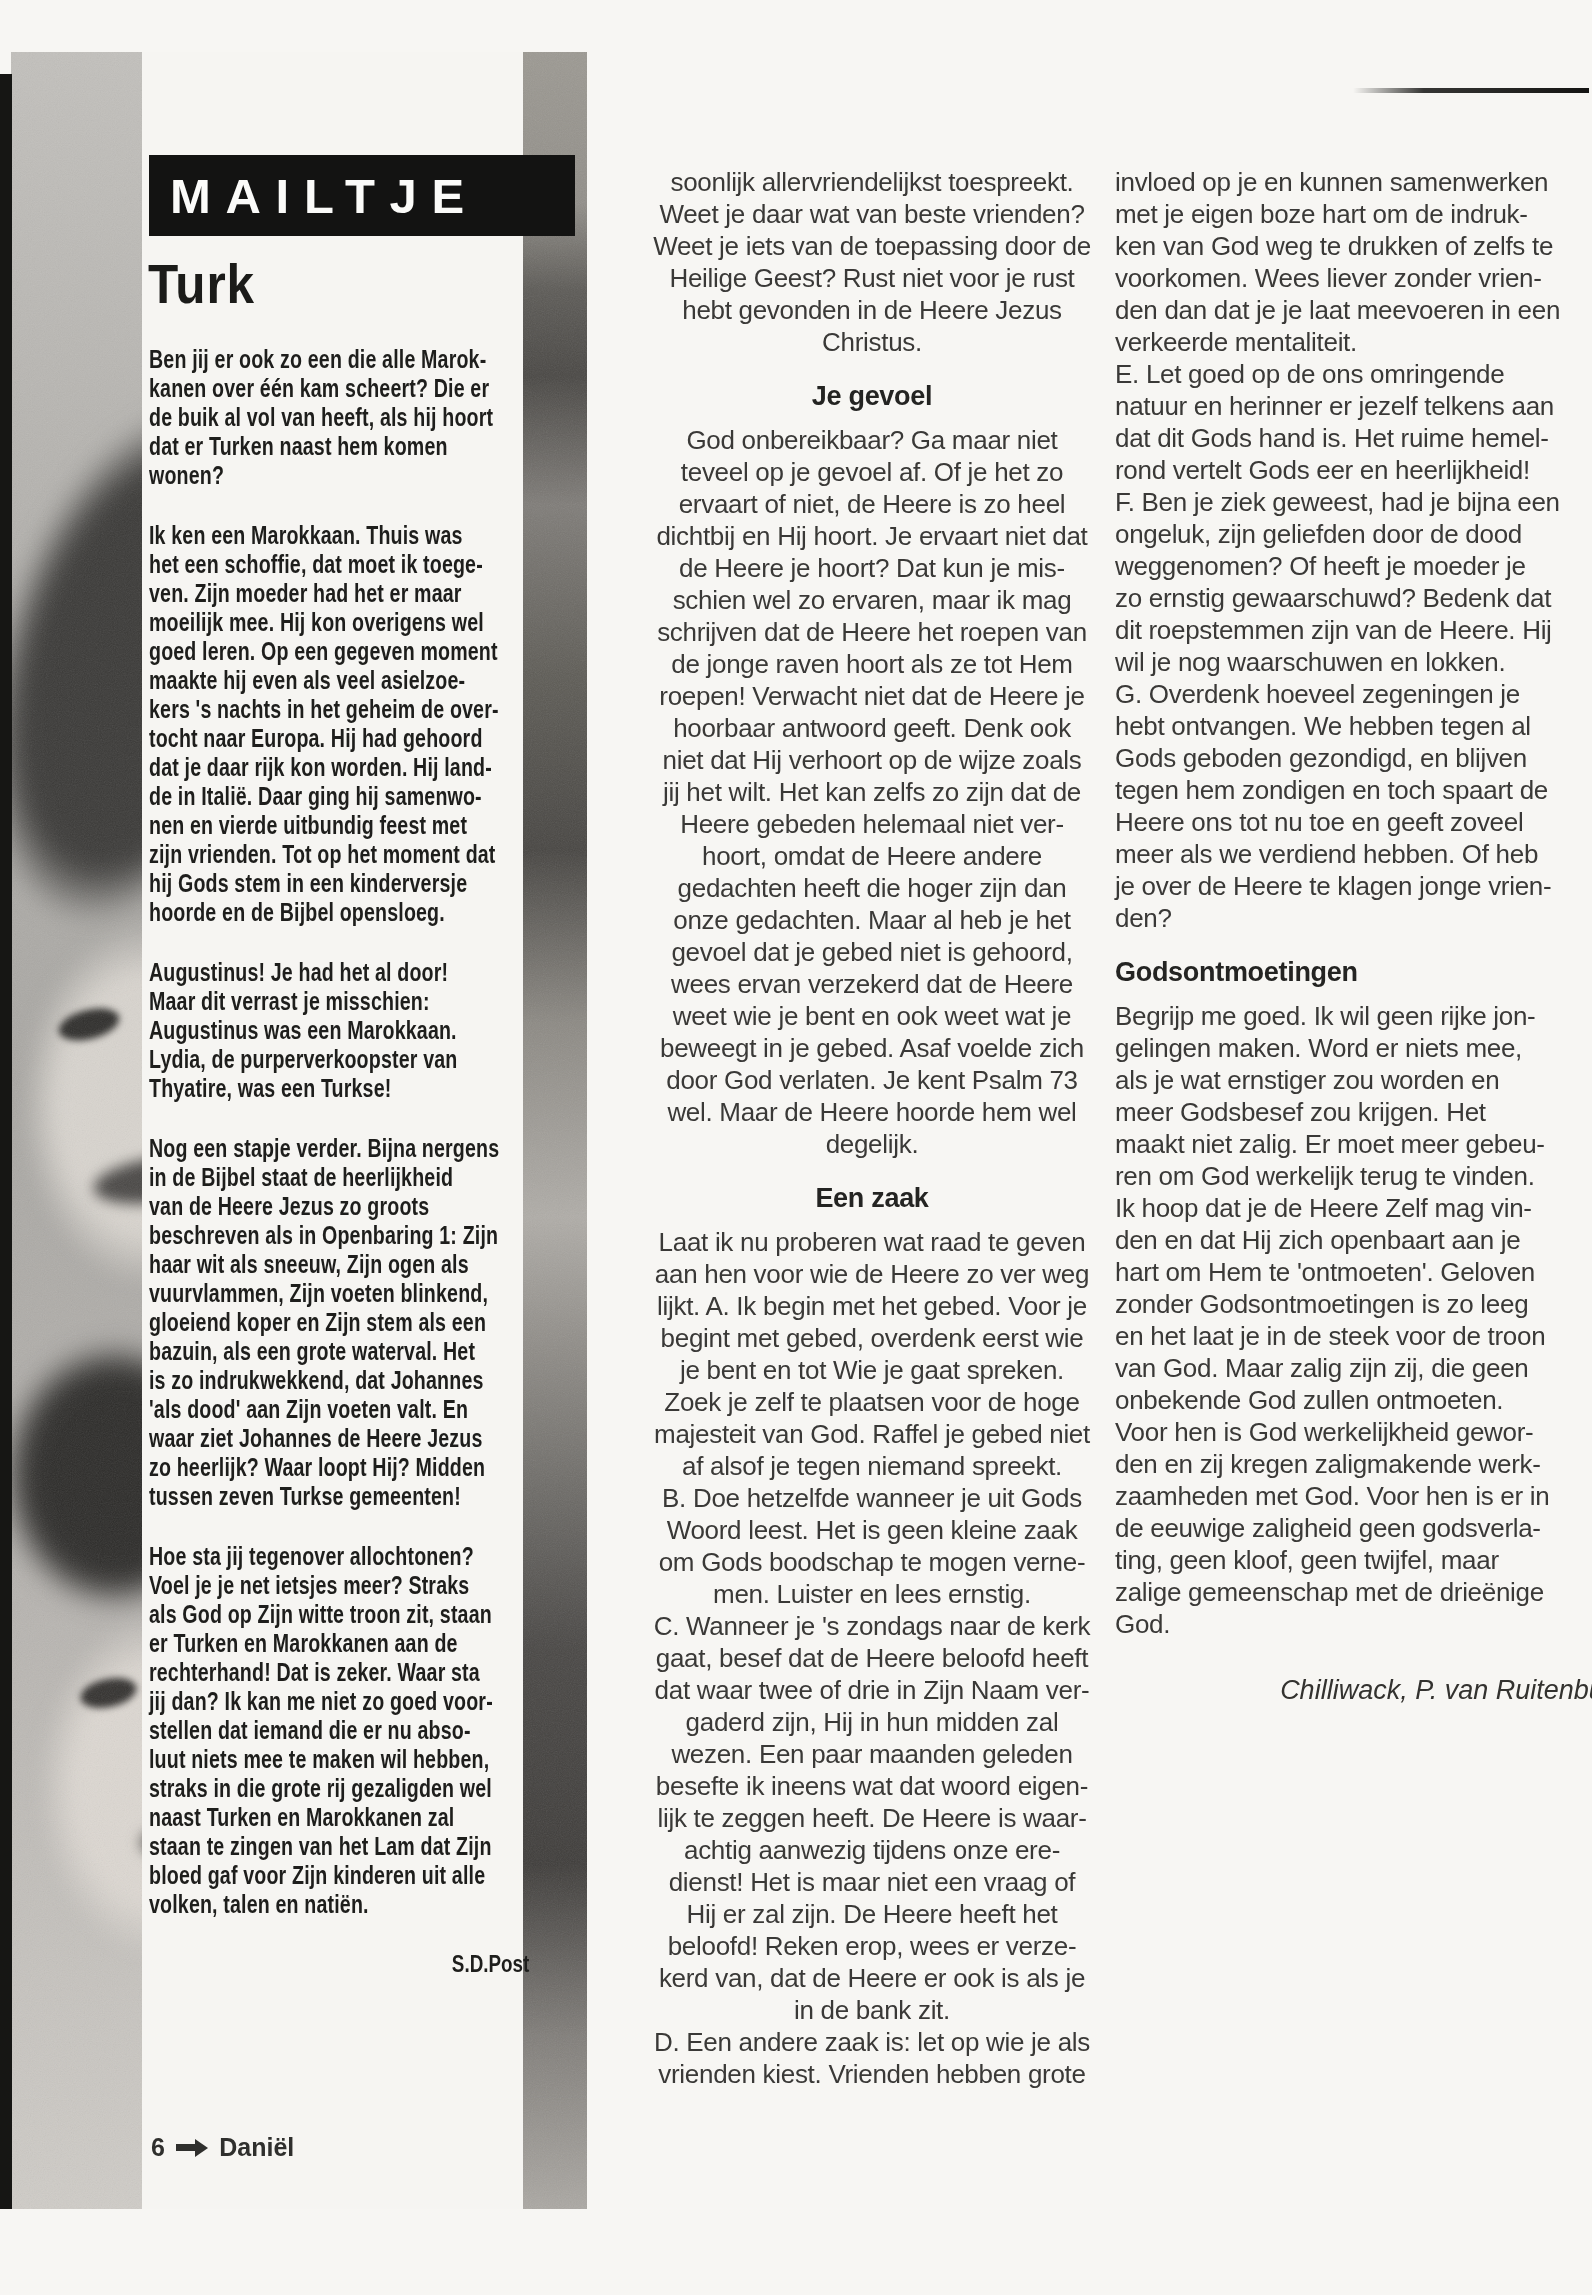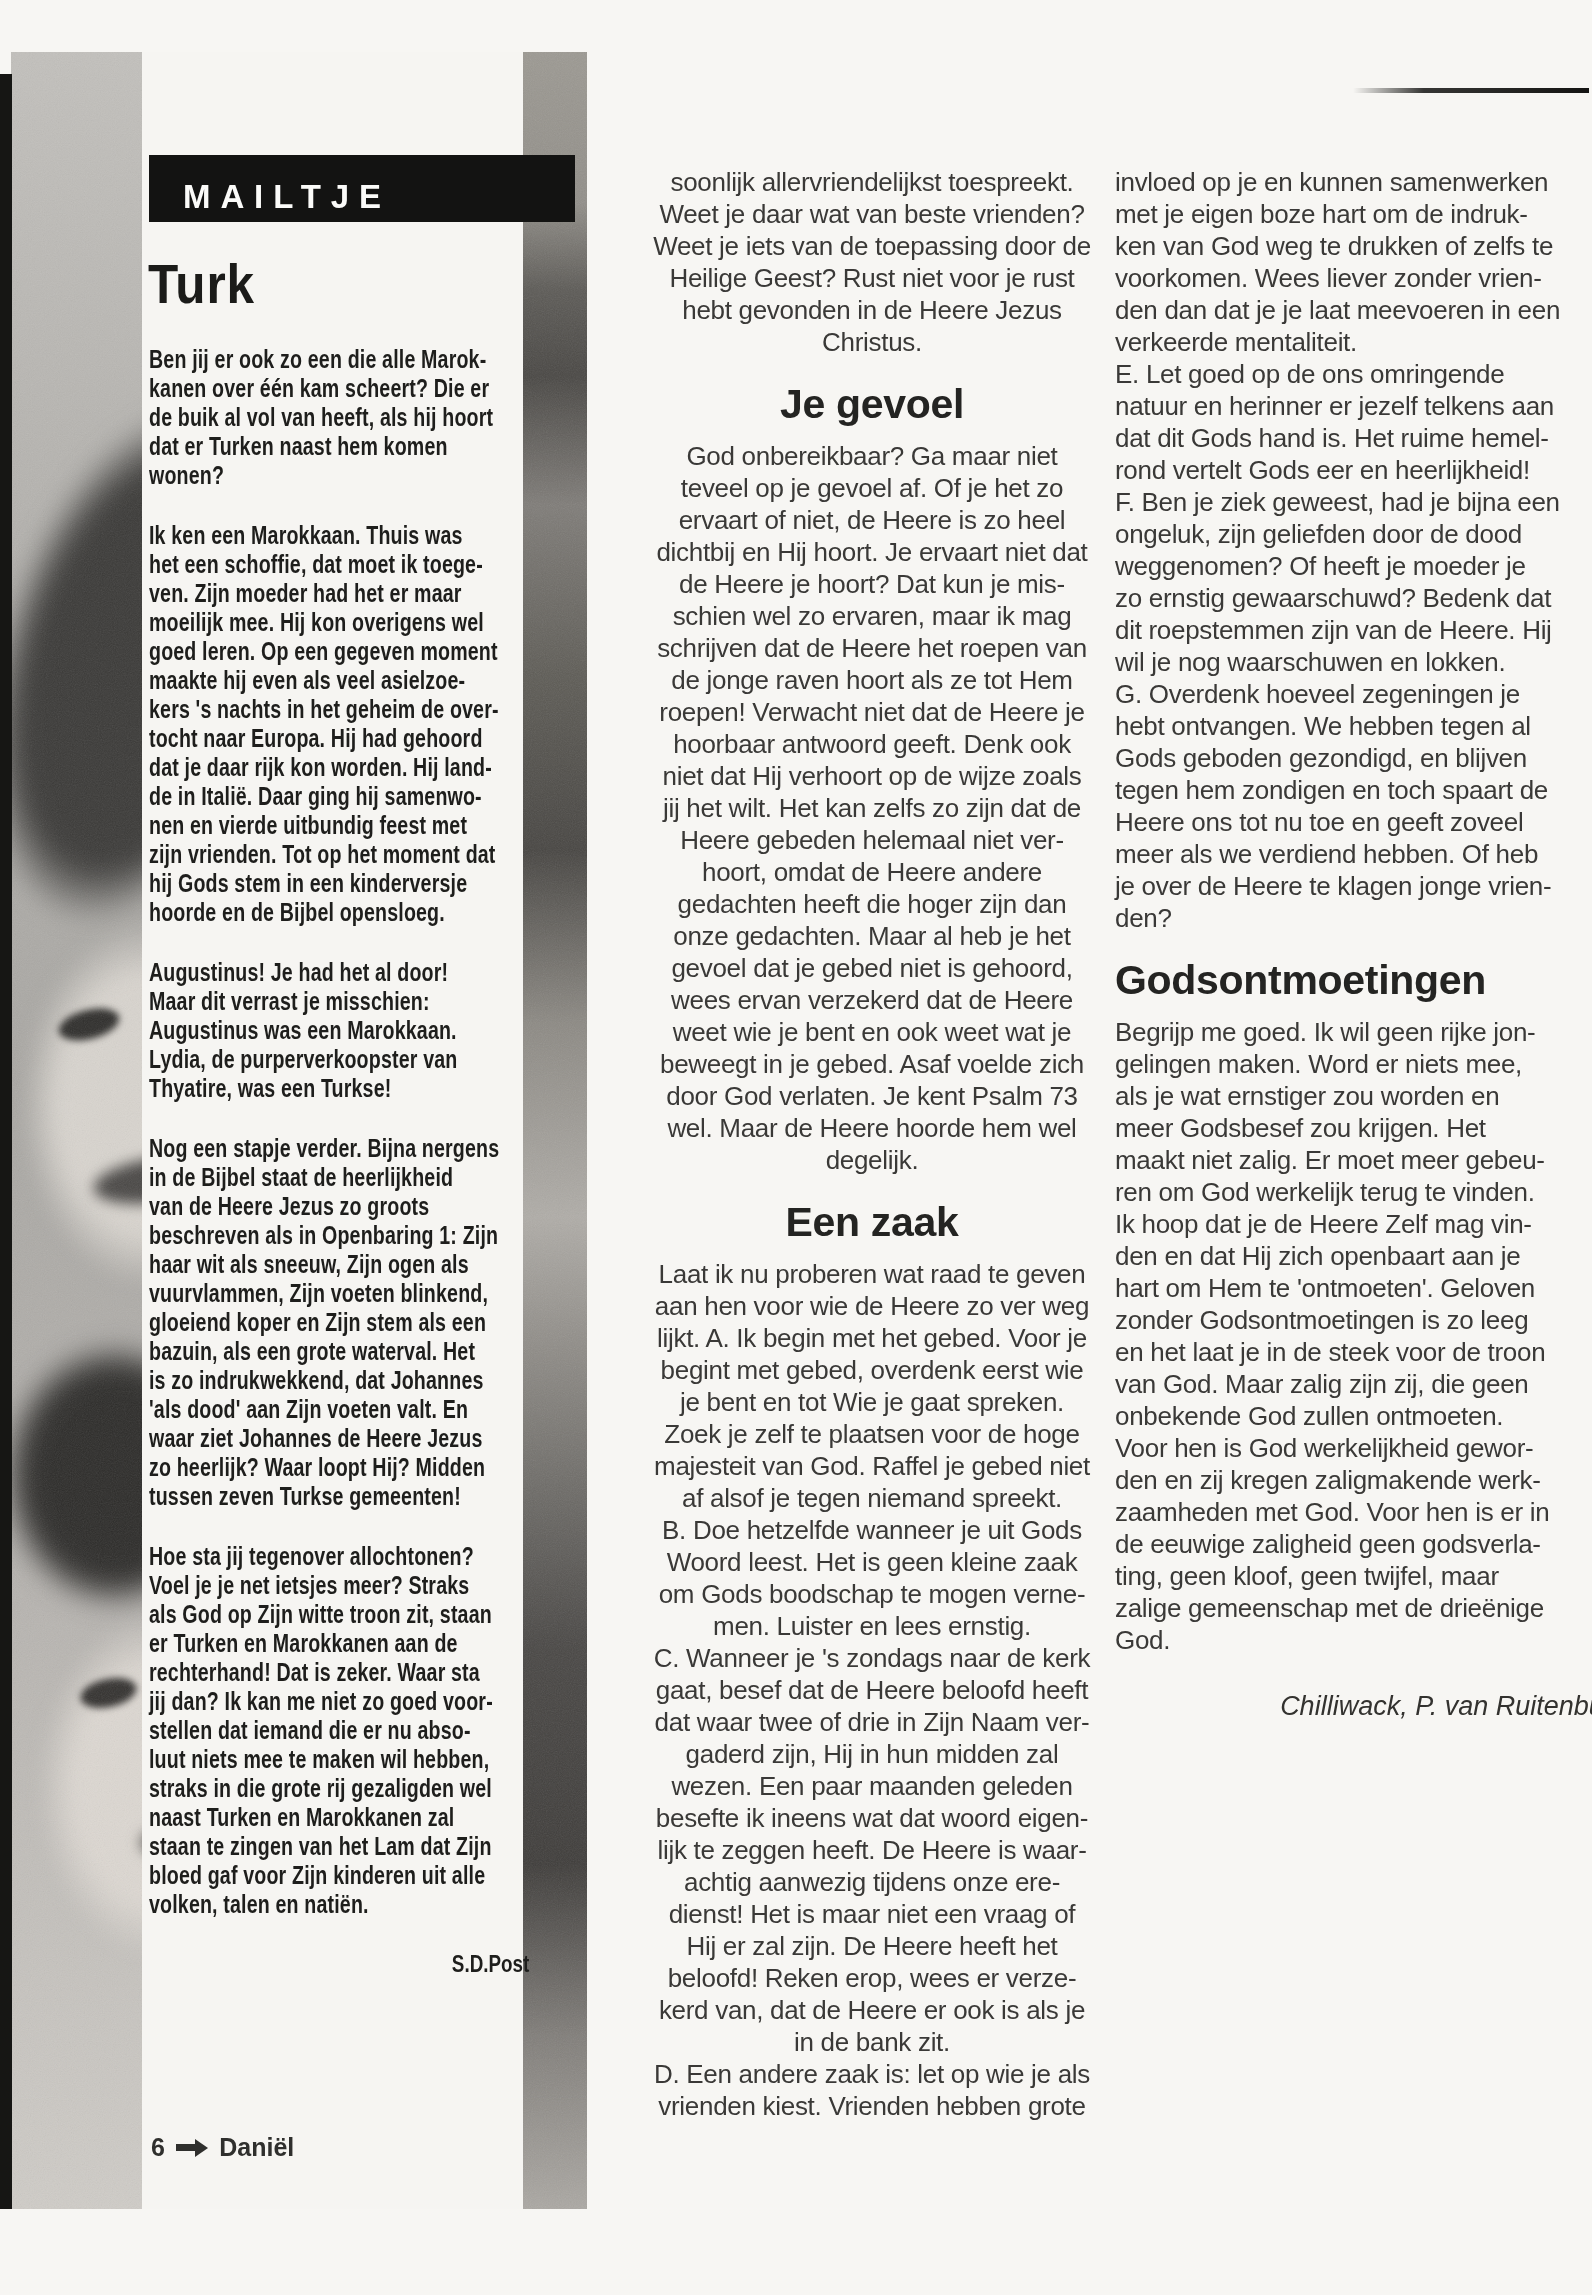--- a/index.html
+++ b/index.html
@@ -38,24 +38,24 @@
       #6b6965 66%,#403e3c 74%,#343230 84%,#7b7874 92%,#a8a5a0 100%);
     opacity:.92;
   }
   .grain{position:absolute;left:0;top:0;}
 
   
   .panel{position:absolute;left:142px;top:52px;width:381px;height:2157px;background:#f6f5f2;}
 
   
   .tag-box{
-    position:absolute;left:149px;top:155px;width:426px;height:67px;
+    position:absolute;left:149px;top:155px;width:426px;height:81px;
     background:#131312;color:#fbfbf9;
-    font-size:33px;font-weight:bold;letter-spacing:.30em;line-height:83px;
-    padding-left:34px;box-sizing:border-box;white-space:nowrap;overflow:hidden;
+    font-size:49px;font-weight:bold;letter-spacing:.30em;line-height:83px;
+    padding-left:21px;box-sizing:border-box;white-space:nowrap;overflow:hidden;
   }
 
   
   .article-title{
     position:absolute;left:148px;top:252px;
     font-size:55px;font-weight:bold;color:#1b1b19;letter-spacing:0.9px;
     transform:scaleX(.9);transform-origin:0 0;
   }
 
   
@@ -66,21 +66,21 @@
   }
   .sig-left{text-align:right;font-weight:bold;font-size:24px;color:#1e1e1c;margin-top:8.6px;padding-right:3.5px;}
 
   
   .mid-col{position:absolute;left:613px;top:166px;width:518px;text-align:center;}
   .right-col{position:absolute;left:1115px;top:166px;width:518px;}
   .body-text{
     margin:0;font-size:26px;line-height:32px;color:#3a3937;
     letter-spacing:-0.3px;white-space:pre-line;
   }
-  .col-heading{margin:23px 0 12px;font-size:41px;font-weight:bold;color:#242422;letter-spacing:-0.3px;}
+  .col-heading{margin:23px 0 12px;font-size:27px;font-weight:bold;color:#242422;letter-spacing:-0.3px;}
   .sig-right{font-style:italic;text-align:right;font-size:27px;color:#33322f;margin-top:35px;padding-right:5.2px;}
 
   
   .top-rule{
     position:absolute;left:1353px;top:88px;width:236px;height:5.2px;
     background:linear-gradient(90deg,rgba(20,20,18,0) 0%,rgba(20,20,18,.85) 30%,#141412 100%);
   }
 
   
   .footer{

